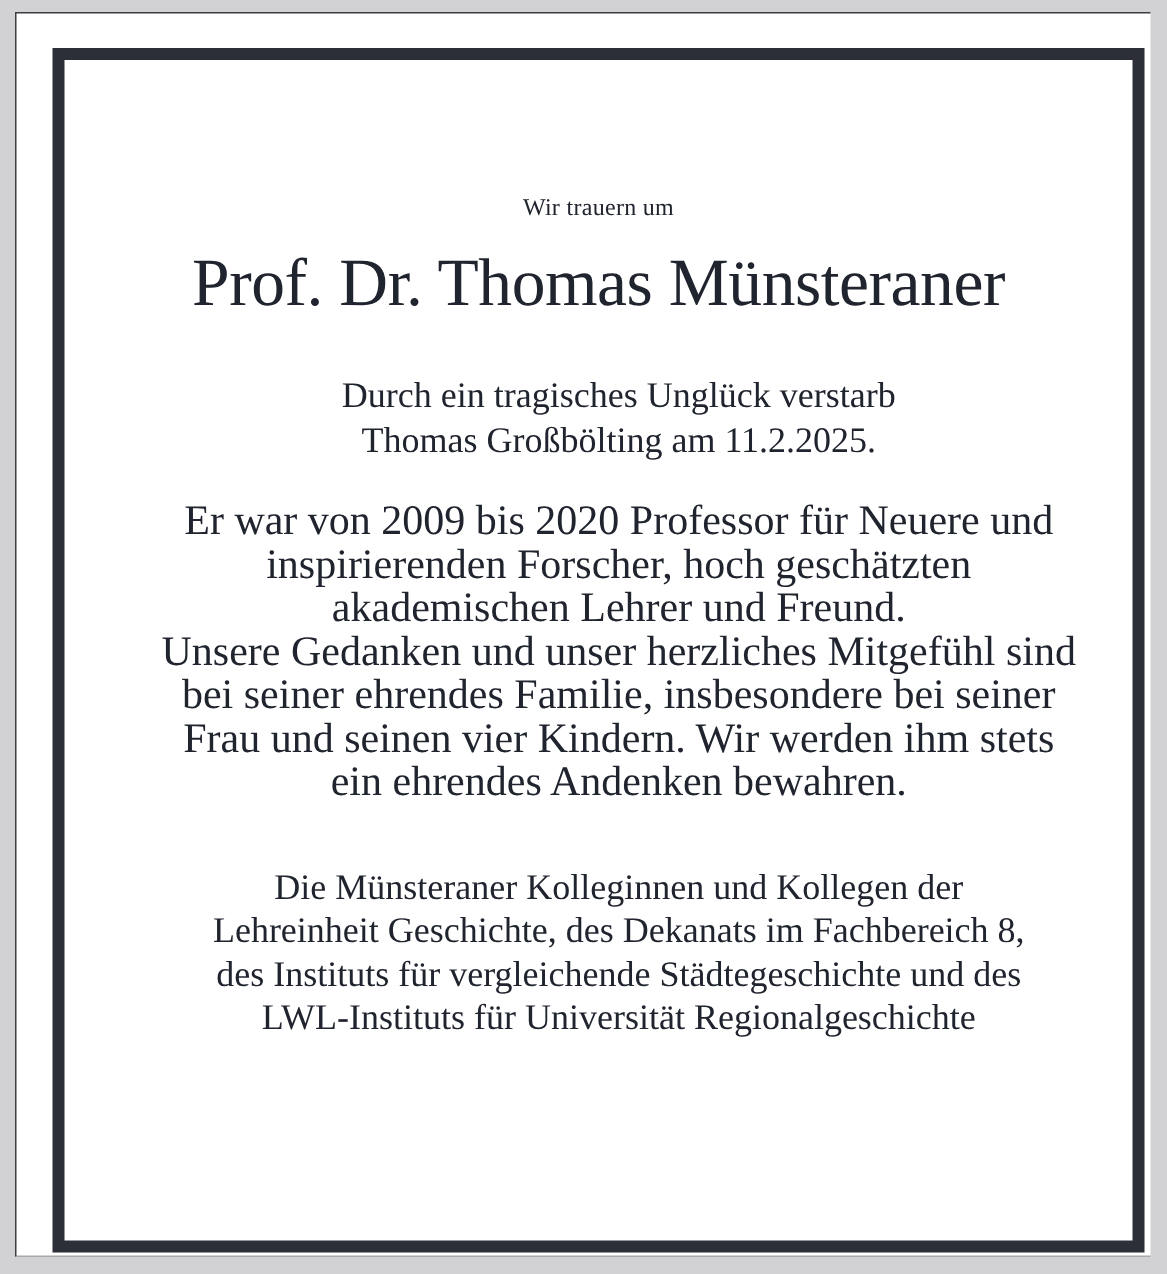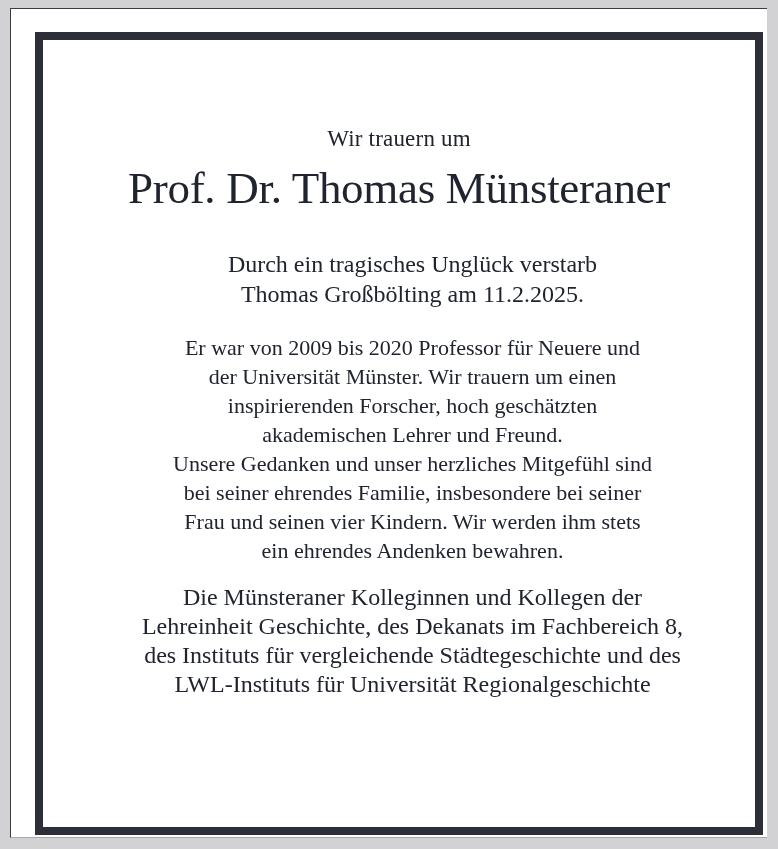--- a/index.html
+++ b/index.html
@@ -39,43 +39,43 @@
   .content {
     position: absolute;
     left: 0;
     top: 0;
     width: 100%;
     text-align: center;
     color: #20242e;
   }
   .eyebrow {
     margin-top: 85px;
-    font-size: 23px;
+    font-size: 16px;
     line-height: 28px;
     letter-spacing: 0.2px;
   }
   .deceased-name {
     margin-top: 6px;
     font-size: 45px;
     line-height: 58px;
     letter-spacing: -0.3px;
     white-space: nowrap;
   }
   .intro {
     margin-top: 33px;
     font-size: 24px;
     line-height: 29.5px;
   }
   .body-block {
     margin-top: 24px;
-    font-size: 22px;
+    font-size: 28px;
     line-height: 29px;
   }
   .signature-block {
-    margin-top: 18px;
+    margin-top: 42px;
     font-size: 24px;
     line-height: 29px;
   }
   .line {
     white-space: nowrap;
     padding-left: 27px;
   }
 </style>
 </head>
 <body>
@@ -88,21 +88,20 @@
 
       <div class="deceased-name">Prof. Dr. Thomas Münsteraner</div>
 
       <div class="intro">
         <div class="line">Durch ein tragisches Unglück verstarb</div>
         <div class="line">Thomas Großbölting am 11.2.2025.</div>
       </div>
 
       <div class="body-block">
         <div class="line">Er war von 2009 bis 2020 Professor für Neuere und</div>
-        <div class="line">der Universität Münster. Wir trauern um einen</div>
         <div class="line">inspirierenden Forscher, hoch geschätzten</div>
         <div class="line">akademischen Lehrer und Freund.</div>
         <div class="line">Unsere Gedanken und unser herzliches Mitgefühl sind</div>
         <div class="line">bei seiner ehrendes Familie, insbesondere bei seiner</div>
         <div class="line">Frau und seinen vier Kindern. Wir werden ihm stets</div>
         <div class="line">ein ehrendes Andenken bewahren.</div>
       </div>
 
       <div class="signature-block">
         <div class="line">Die Münsteraner Kolleginnen und Kollegen der</div>

